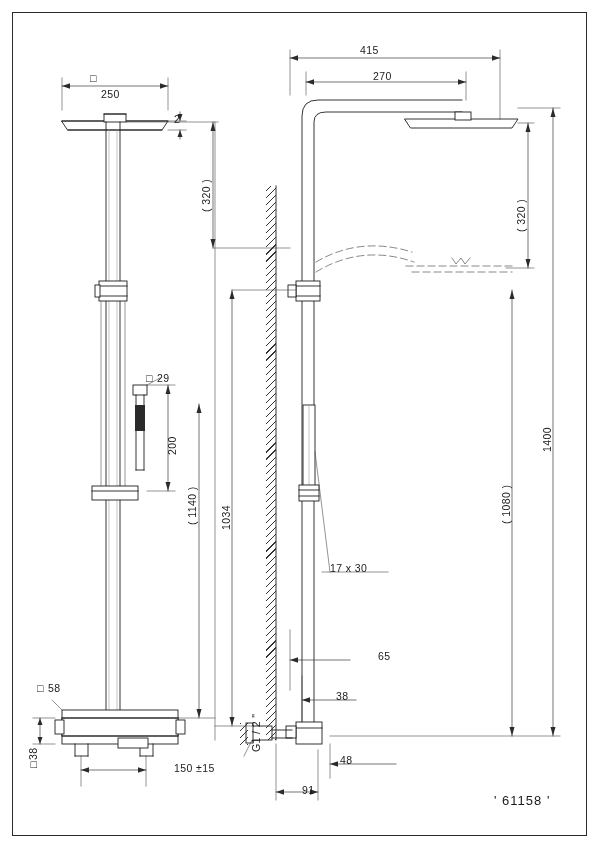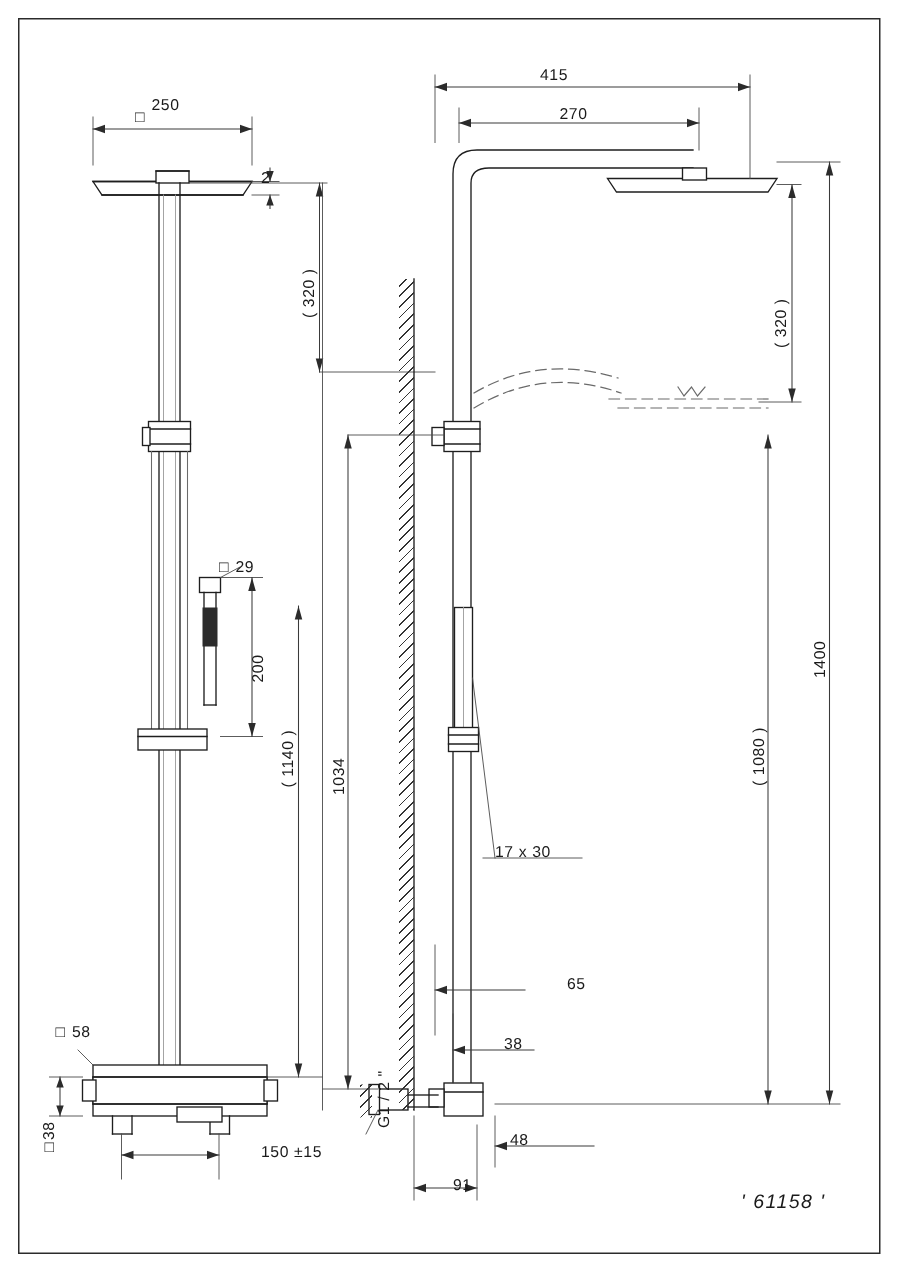--- a/index.html
+++ b/index.html
@@ -257,21 +257,21 @@
       <line x1="276" y1="744" x2="276" y2="800" stroke="#4a4a4a" stroke-width="0.6"></line>
       <line x1="318" y1="750" x2="318" y2="800" stroke="#4a4a4a" stroke-width="0.6"></line>
 
       <line x1="252" y1="740" x2="244" y2="756" stroke="#4a4a4a" stroke-width="0.6"></line>
     </g>
   </svg>
 
   <div class="hatchbox" style="left:266px; top:186px; width:10px; height:554px;"></div>
   <div class="hatchbox" style="left:240px; top:723px; width:8px; height:22px;"></div>
 
-  <div class="lbl" style="left:101px; top:64px;">250</div>
+  <div class="lbl" style="left:101px; top:88px;">250</div>
   <div class="lbl" style="left:90px; top:72px;">□</div>
 
   <div class="lbl" style="left:174px; top:113px;">2</div>
 
   <div class="lbl v" style="left:200px; top:212px;">( 320 )</div>
 
   <div class="lbl" style="left:146px; top:372px;">□</div>
   <div class="lbl" style="left:157px; top:372px;">29</div>
 
   <div class="lbl v" style="left:166px; top:455px;">200</div>
@@ -303,15 +303,15 @@
   <div class="lbl" style="left:330px; top:650px;margin-left:48px;">65</div>
 
   <div class="lbl" style="left:336px; top:690px;">38</div>
 
   <div class="lbl" style="left:340px; top:754px;">48</div>
 
   <div class="lbl" style="left:290px; top:784px;margin-left:12px;">91</div>
 
   <div class="lbl v" style="left:250px; top:752px;">G1 / 2 "</div>
 
-  <div class="lbl big" style="left:494px; top:793px;font-style:italic;">' 61158 '</div>
+  <div class="lbl big" style="left:494px; top:793px;">' 61158 '</div>
 
 </div>
 
 </body></html>

